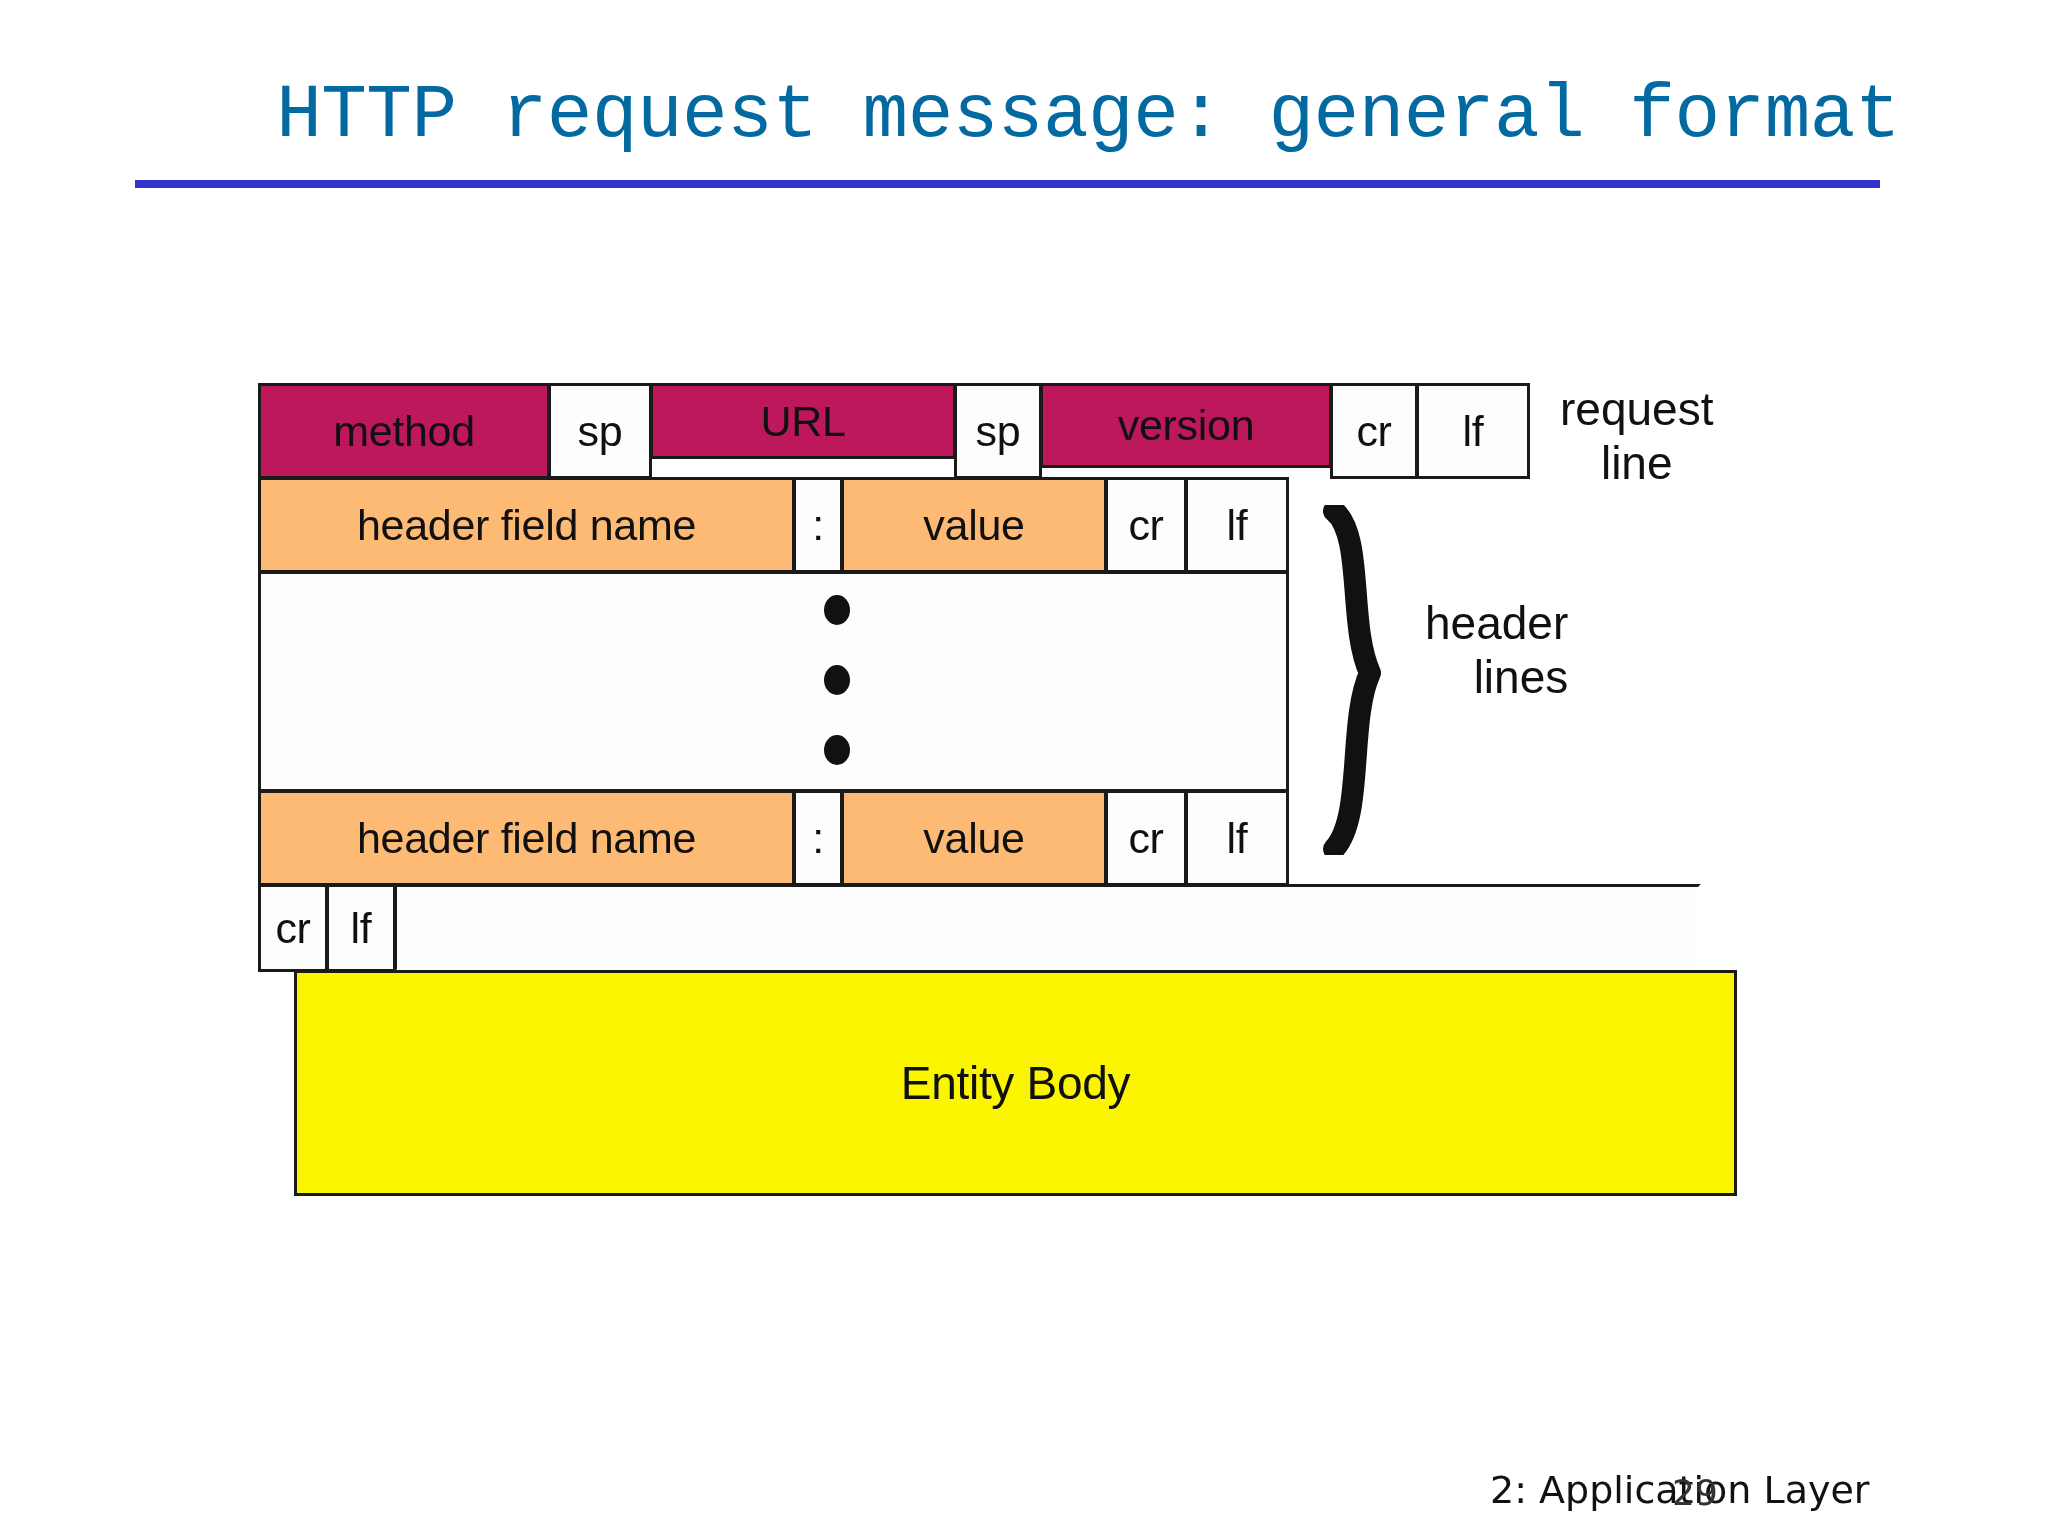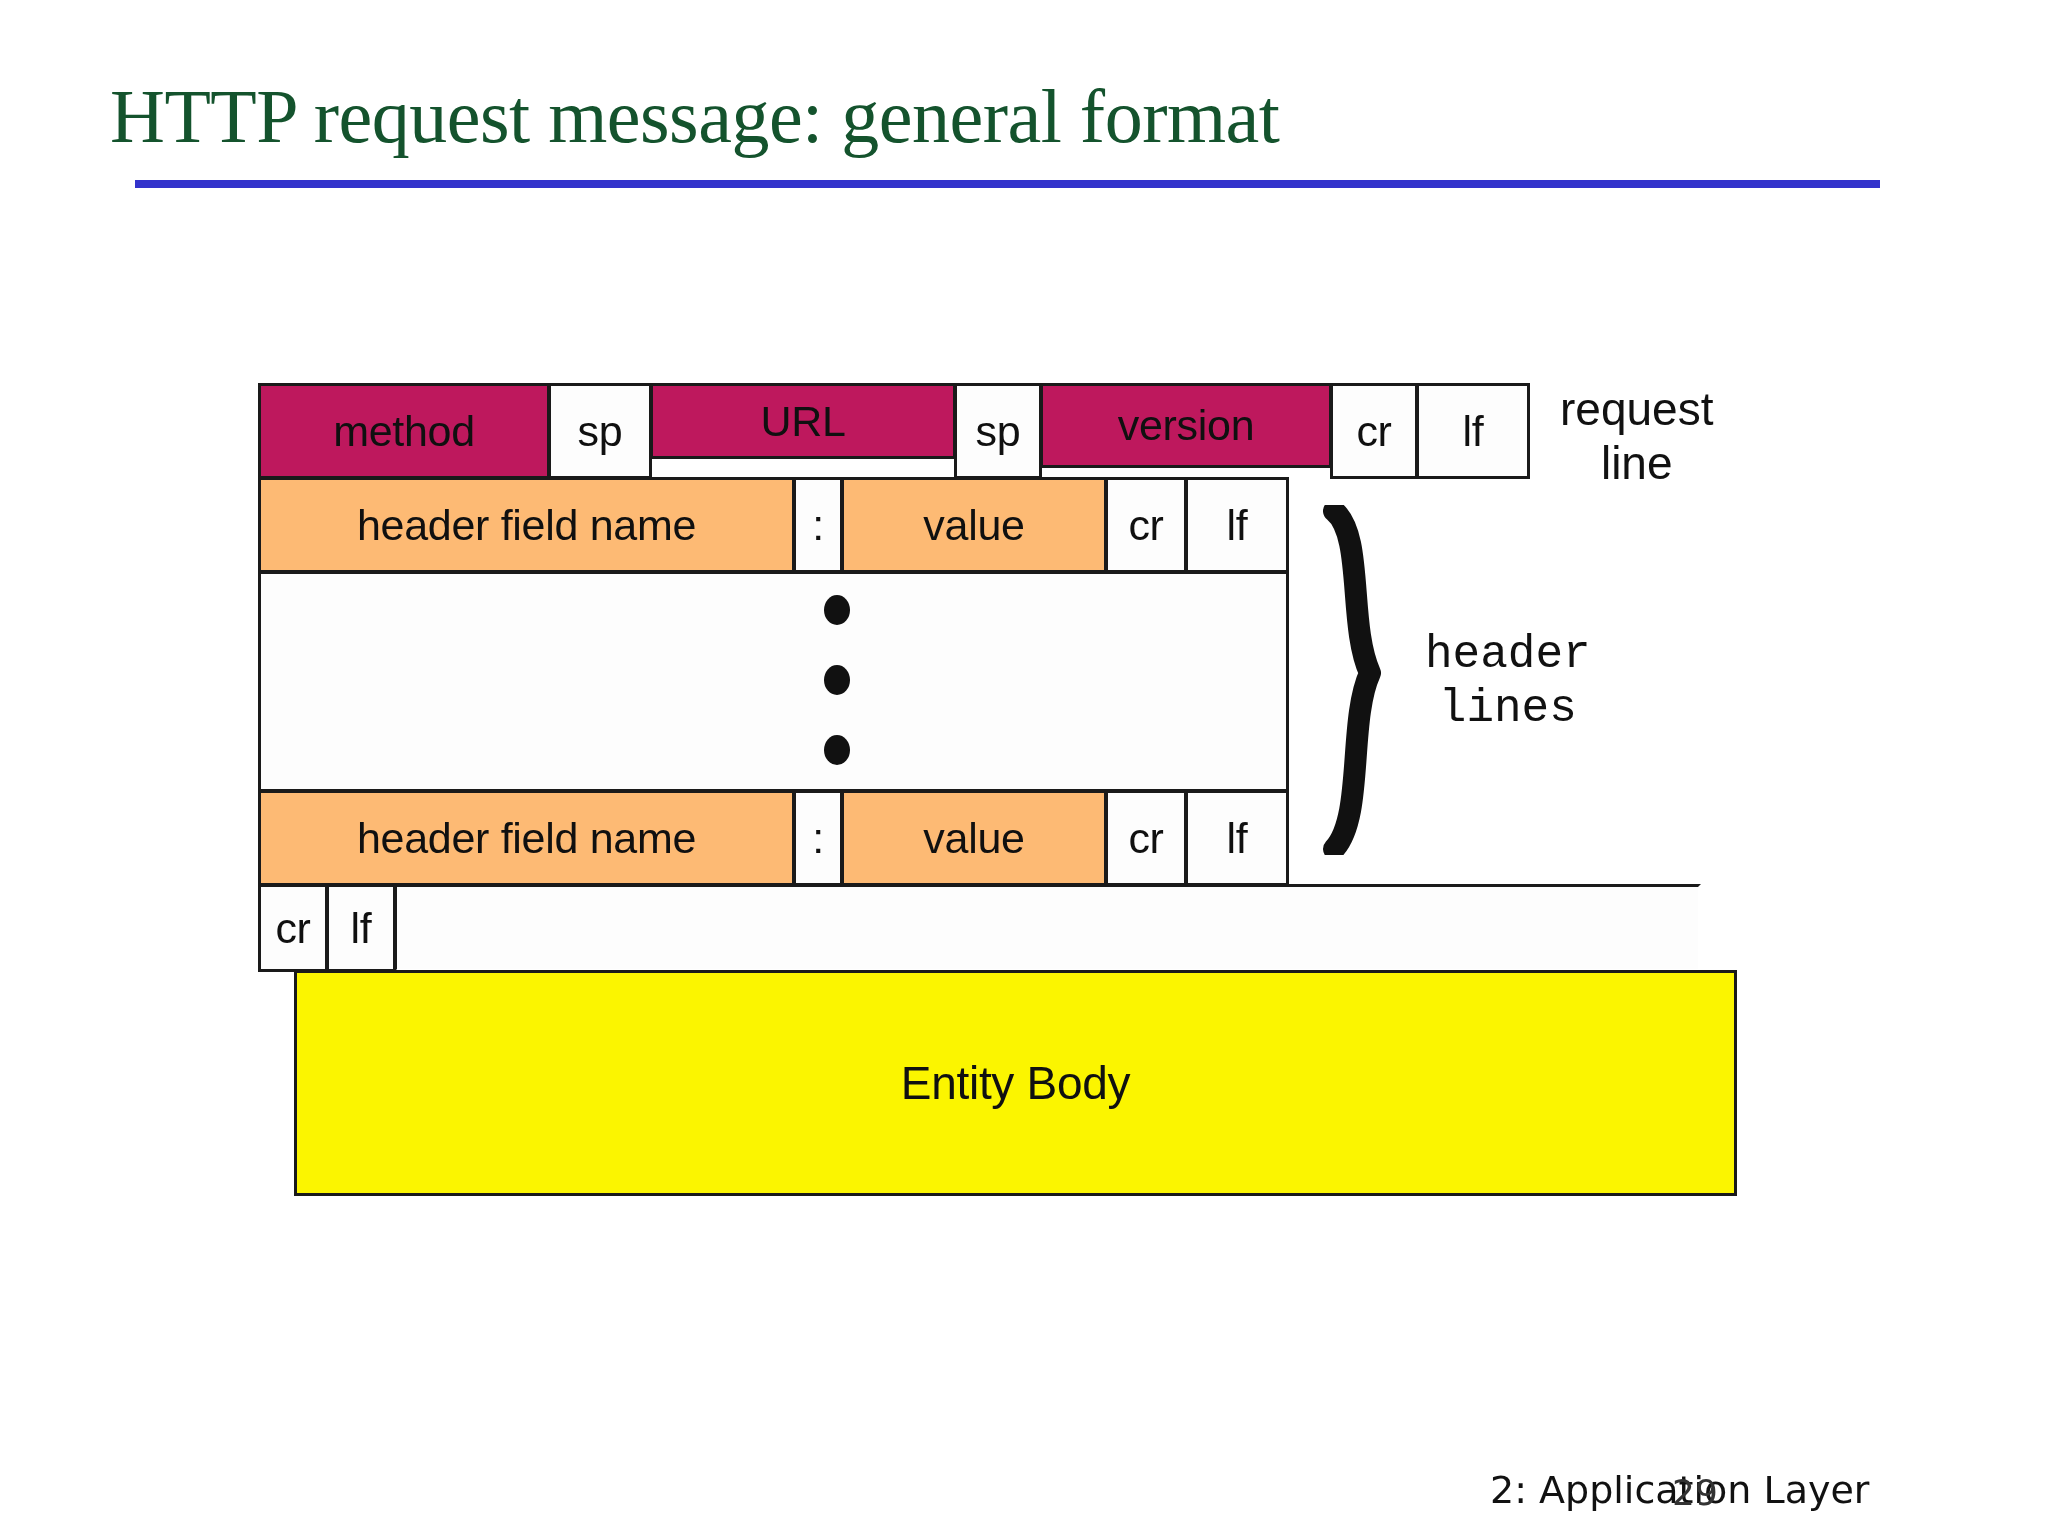--- a/index.html
+++ b/index.html
@@ -14,26 +14,26 @@
     overflow: hidden;
     font-family: "Liberation Sans", sans-serif;
   }
 
   
   #slide-title {
     position: absolute;
     left: 110px;
     top: 78px;
     width: 1790px;
-    text-align: left;
-    font-family: Liberation Serif, serif;
+    text-align: right;
+    font-family: Liberation Mono, monospace;
     font-size: 76px;
     font-weight: 400;
     line-height: 1.0;
-    color: #14532d;
+    color: #0369a1;
     letter-spacing: -0.5px;
     white-space: nowrap;
   }
   #title-underline {
     position: absolute;
     left: 135px;
     top: 180px;
     width: 1745px;
     height: 8px;
     background: #3333cc;
@@ -98,21 +98,21 @@
   
   .side-label {
     position: absolute;
     font-family: "Liberation Sans", sans-serif;
     font-size: 46px;
     color: #111111;
     line-height: 1.18;
     white-space: pre;
   }
   #label-request-line { left: 1560px; top: 382px; text-align: center; }
-  #label-header-lines { left: 1425px; top: 628px; text-align: center; font-family: Liberation Mono, monospace; }
+  #label-header-lines { left: 1425px; top: 596px; text-align: right; }
 
   
   #footer-text {
     position: absolute;
     left: 1490px;
     top: 1468px;
     font-family: "DejaVu Sans", sans-serif;
     font-size: 38px;
     font-weight: 400;
     color: #111111;

